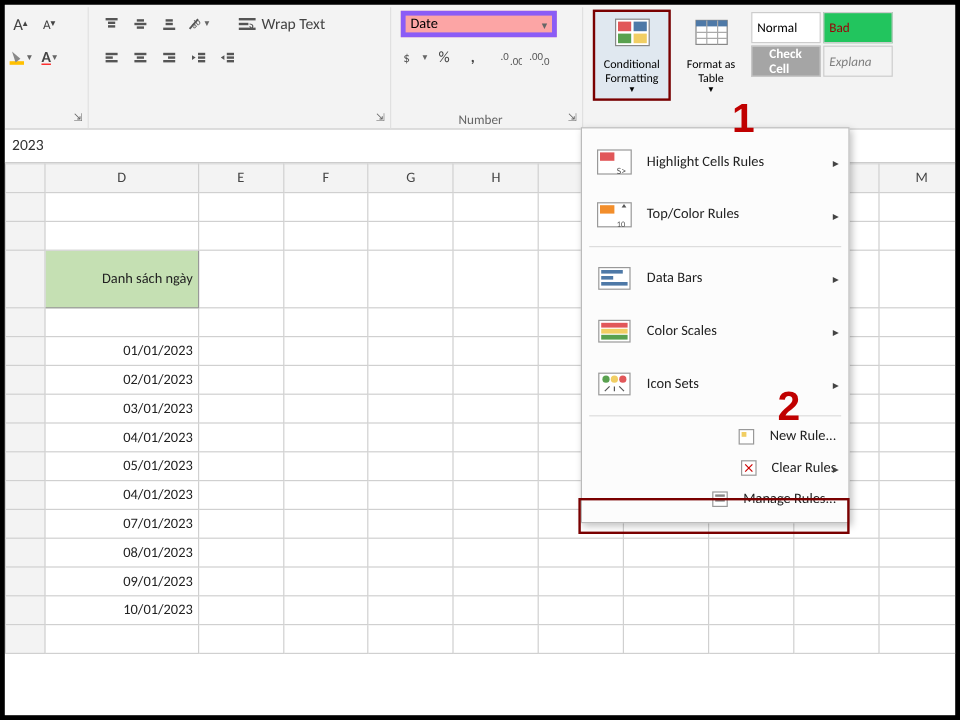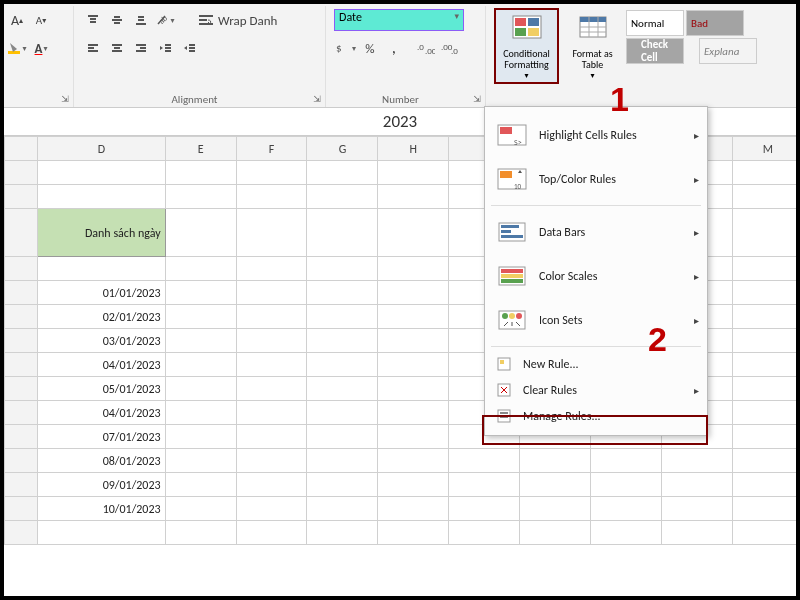--- a/index.html
+++ b/index.html
@@ -54,36 +54,36 @@
   }
   .drop::after { content: "▾"; font-size: 8px; margin-left: 1px; color: #666; }
   .big-btn {
     display: flex; flex-direction: column; align-items: center; justify-content: center;
     width: 65px; height: 76px; padding: 2px;
     text-align: center; font-size: 10px; line-height: 1.15;
   }
   .big-btn .bigicon { width: 32px; height: 32px; margin-bottom: 4px; display:flex;align-items:center;justify-content:center;}
   .big-btn.highlighted { background: #e0e8f0; border: 2px solid #7a0000; align-items: center; }
   .number-select {
-    width: 130px; height: 22px; border: 1px solid #8b5cf6; background: #5eead4; padding: 0 4px;
-    display: flex; align-items: flex-start; justify-content: space-between; font-size: 12px;
+    width: 130px; height: 22px; border: 4px solid #8b5cf6; background: #fca5a5; padding: 0 4px;
+    display: flex; align-items: flex-end; justify-content: space-between; font-size: 12px;
   }
   .style-cell {
     border: 1px solid #ccc; width: 58px; height: 26px; padding: 2px 4px;
     font-size: 11px; display: flex; align-items: center;
   }
   .style-normal { background: #fff; text-align: right; }
-  .style-bad { background: #a3a3a3; color: #9c0006; }
+  .style-bad { background: #22c55e; color: #9c0006; }
   .style-check { background: #a5a5a5; color: #fff; font-weight: bold; padding-left: 14px; }
-  .style-expl { font-style: italic; color: #7f7f7f; margin-left: 13px; }
+  .style-expl { font-style: italic; color: #7f7f7f; }
 
   
   .formula-bar {
     height: 28px; border-bottom: 1px solid #ccc; display:flex; align-items:center;
-    padding: 0 6px; font-size: 17px; color: #333; background: #fff; justify-content: center;
+    padding: 0 6px; font-size: 13px; color: #333; background: #fff;
   }
 
   
   .sheet { position: relative; overflow: hidden; }
   table.grid { border-collapse: collapse; table-layout: fixed; width: 800px; }
   table.grid th, table.grid td {
     border: 1px solid #d0d0d0; height: 24px; font-size: 12px;
     padding: 0 4px; text-align: right; color: #222; background: #fff;
   }
   table.grid th {
@@ -105,21 +105,21 @@
     width: 224px; background: #fcfcfc; border: 1px solid #bbb;
     box-shadow: 2px 2px 6px rgba(0,0,0,.25);
     padding: 6px 0;
     z-index: 10;
   }
   .menu-item {
     display: flex; align-items: center; gap: 10px;
     padding: 4px 10px; height: 44px; font-size: 12px; color: #222;
     position: relative;
   }
-  .menu-item.small { height: 26px; }
+  .menu-item.small { height: 26px; justify-content: flex-end; }
   .menu-item .micon { width: 34px; height: 34px; display:flex;align-items:center;justify-content:center;}
   .menu-item.small .micon { width: 18px; height: 18px; }
   .menu-item .arrow { position: absolute; right: 8px; font-size: 10px; color: #444; }
   .menu-sep { height: 1px; background: #ddd; margin: 4px 6px; }
   .newrule-box {
     position: absolute; border: 2px solid #7a0000;
     left: 478px; top: 411px; width: 226px; height: 30px; z-index: 11;
   }
   .anno {
     position: absolute; color: #c00000; font-size: 34px; font-weight: bold; z-index: 20;
@@ -186,21 +186,21 @@
           </svg>
         </span>
       <span style="width:14px"></span>
       <span class="btn" style="width:auto;gap:4px;padding:0 4px">
         <svg width="16" height="14">
             <rect x="1" y="2" width="14" height="2" fill="#555"></rect>
             <rect x="1" y="6" width="8" height="2" fill="#555"></rect>
             <path d="M10 7 Q14 7 12 11 L10 9" fill="none" stroke="#555"></path>
             <rect x="1" y="10" width="14" height="2" fill="#555"></rect>
           </svg>
-        <span>Wrap Danh</span>
+        <span>Wrap Text</span>
       </span>
     </div>
     <div class="row">
       <span class="btn">
           <svg width="14" height="14">
             <rect x="2" y="3" width="10" height="2" fill="#555"></rect>
             <rect x="2" y="6" width="6" height="2" fill="#555"></rect>
             <rect x="2" y="9" width="10" height="2" fill="#555"></rect>
           </svg>
         </span>
@@ -228,21 +228,20 @@
         </span>
       <span class="btn">
           <svg width="14" height="14">
             <path d="M2 7 L5 5 L5 9 Z" fill="#555"></path>
             <rect x="7" y="3" width="6" height="2" fill="#555"></rect>
             <rect x="7" y="6" width="6" height="2" fill="#555"></rect>
             <rect x="7" y="9" width="6" height="2" fill="#555"></rect>
           </svg>
         </span>
     </div>
-    <div class="group-label">Alignment</div>
     <span class="group-launcher">⇲</span>
   </div>
 
   <div class="group" style="width:160px">
     <div class="row">
       <div class="number-select">
         <span>Date</span>
         <span style="font-size:9px;color:#666">▾</span>
       </div>
     </div>

